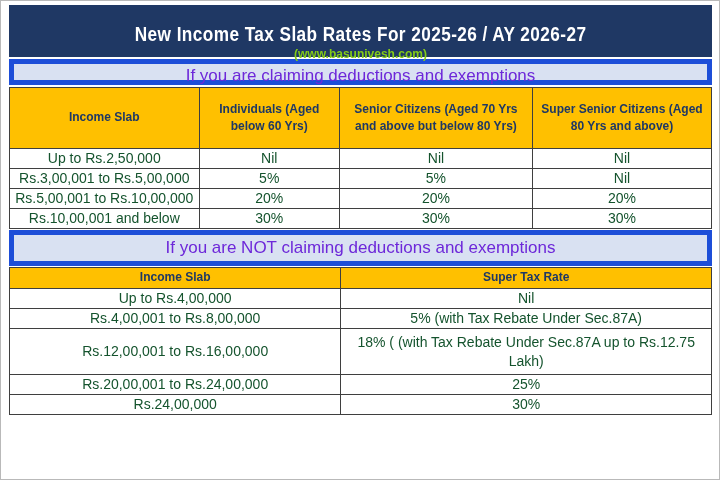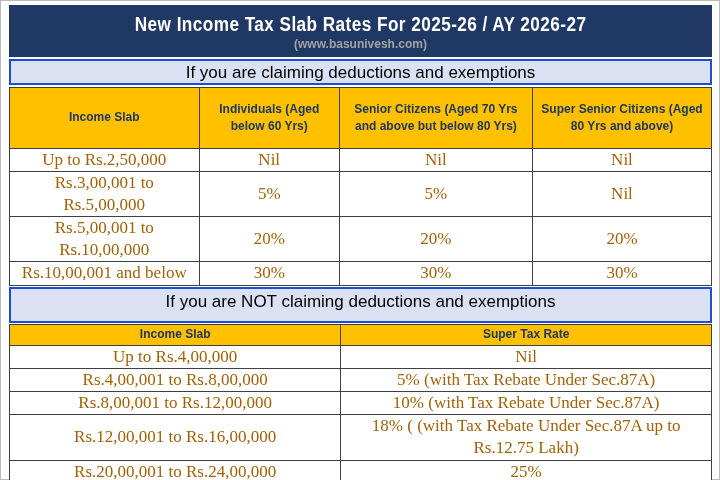--- a/index.html
+++ b/index.html
@@ -19,48 +19,48 @@
     position: absolute;
     left: 8px; top: 4px;
     width: 703px;
   }
   
   .banner {
     background: #1f3864;
     color: #ffffff;
     text-align: center;
     height: 52px;
-    padding-top: 6px;
+    padding-top: 16px;
     box-sizing: border-box;
   }
   .banner .title {
     display: inline-block;
     font-size: 20px;
     font-weight: bold;
     letter-spacing: 0.5px;
     transform: scaleX(0.86);
     transform-origin: center;
     margin-top: 2px;
     white-space: nowrap;
   }
   .banner .subtitle {
     font-size: 12px;
     font-weight: bold;
-    color: #a3a3a3;
+    color: #84cc16;
     margin-top: 1px;
   }
   
   .strip {
     margin-top: 2px;
     background: #d9e1f2;
-    border: 2px solid #1d4ed8;
+    border: 5px solid #1d4ed8;
     box-sizing: border-box;
     text-align: center;
     font-size: 17px;
-    color: #000000;
+    color: #6d28d9;
     height: 26px;
     line-height: 24px;
   }
   .strip2 { height: 36px; line-height: 26px; margin-top: 1px; }
   
   table {
     border-collapse: collapse;
     width: 100%;
     table-layout: fixed;
     margin-top: 2px;
@@ -77,25 +77,24 @@
     background: #ffc000;
     color: #1f3864;
     font-size: 12px;
     font-weight: bold;
     line-height: 1.45;
   }
   .t1 th { height: 60px; }
   .t2 th { height: 20px; }
   td {
     background: #ffffff;
-    color: #a16207;
-    font-size: 17px;
+    color: #14532d;
+    font-size: 14px;
     height: 19px;
     line-height: 1.3;
-    font-family: Liberation Serif, serif;
   }
   .t2 td.tall { height: 45px; }
 </style>
 </head>
 <body>
 
 <div class="page">
   <div class="content">
 
     <div class="banner">
@@ -164,24 +163,20 @@
       <tbody>
           <tr>
             <td>Up to Rs.4,00,000</td>
             <td>Nil</td>
           </tr>
           <tr>
             <td>Rs.4,00,001 to Rs.8,00,000</td>
             <td>5% (with Tax Rebate Under Sec.87A)</td>
           </tr>
           <tr>
-            <td>Rs.8,00,001 to Rs.12,00,000</td>
-            <td>10% (with Tax Rebate Under Sec.87A)</td>
-          </tr>
-          <tr>
             <td class="tall">Rs.12,00,001 to Rs.16,00,000</td>
             <td class="tall">18% ( (with Tax Rebate Under Sec.87A up to Rs.12.75 Lakh)</td>
           </tr>
           <tr>
             <td>Rs.20,00,001 to Rs.24,00,000</td>
             <td>25%</td>
           </tr>
           <tr>
             <td>Rs.24,00,000</td>
             <td>30%</td>

